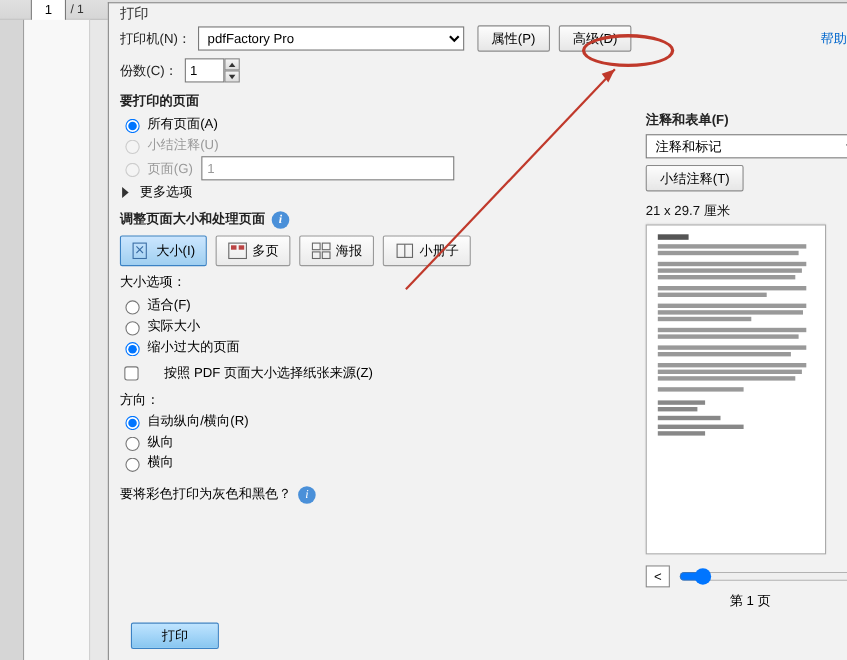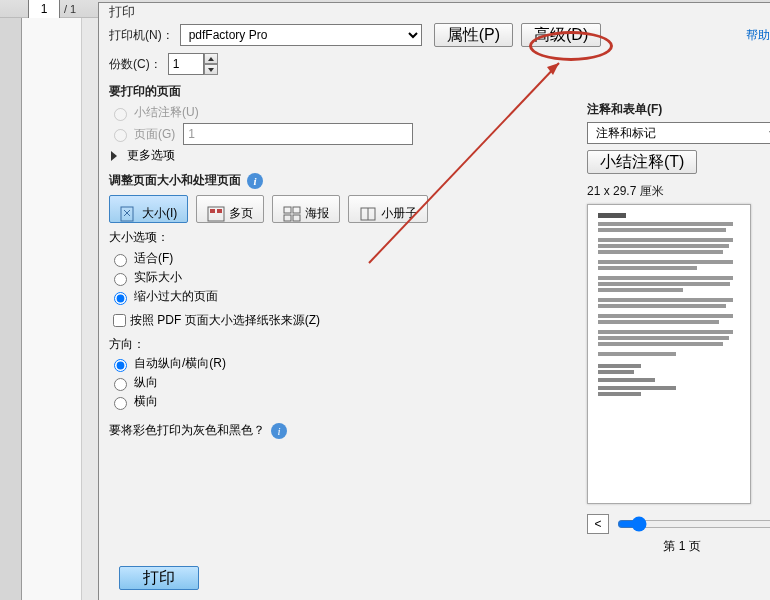--- a/index.html
+++ b/index.html
@@ -10,34 +10,34 @@
     .page-num span { font-size: 11px; color: #333; }
     .sidebar { position: absolute; top: 18px; left: 0; width: 22px; height: 582px; background: #d6d6d6; border-right: 1px solid #999; }
     .doc-bg { position: absolute; top: 18px; left: 22px; width: 60px; height: 582px; background: #f8f8f8; border-right: 1px solid #ccc; }
     .dlg { position: absolute; top: 2px; left: 98px; width: 672px; height: 598px; background: #f2f2f2; border-left: 1px solid #888; border-top: 1px solid #888; padding: 0; }
     .dlg-title { position: absolute; top: 0; left: 10px; font-size: 13px; color: #333; }
     .dlg-body { position: absolute; top: 20px; left: 10px; right: 0; bottom: 0; }
     .row { display: flex; align-items: center; margin-bottom: 6px; }
     .lbl { color: #222; margin-right: 6px; }
     select, input[type=text] { border: 1px solid #7a7a7a; background: #fff; height: 22px; font-size: 12px; padding: 0 4px; }
     .printer-select { width: 242px; background: linear-gradient(#fff,#fff); }
-    .btn { display: inline-flex; align-items: center; justify-content: center; height: 24px; padding: 0 12px; background: linear-gradient(#fdfdfd,#e6e6e6); border: 1px solid #8a8a8a; border-radius: 2px; cursor: pointer; font-size: 16px; }
+    .btn { display: inline-flex; align-items: center; justify-content: center; height: 24px; padding: 0 12px; background: linear-gradient(#fdfdfd,#e6e6e6); border: 1px solid #8a8a8a; border-radius: 2px; cursor: pointer; font-size: 12px; }
     .btn-highlight { background: linear-gradient(#bfe4ff,#88c6f0); border: 1px solid #3b82c4; }
     .annotation-oval { position: absolute; border: 3px solid #c0392b; border-radius: 50%; pointer-events: none; }
     .annotation-arrow { position: absolute; pointer-events: none; }
     .sec-title { font-weight: bold; color: #222; margin-top: 8px; margin-bottom: 4px; }
     .radio-row { display: flex; align-items: center; gap: 4px; margin: 2px 0; }
     .radio-row.disabled { color: #999; }
     .tri { display: inline-block; border-left: 5px solid transparent; border-right: 5px solid transparent; border-top: 6px solid #333; transform: rotate(-90deg); margin-right: 4px; }
     .info-icon { display: inline-flex; width: 16px; height: 16px; border-radius: 50%; background: #4a90d9; color: #fff; font-style: italic; font-family: serif; font-size: 11px; align-items: center; justify-content: center; margin-left: 6px; }
     .mode-btns { display: flex; gap: 8px; margin: 6px 0; }
-    .mode-btn { display: flex; align-items: flex-end; gap: 4px; height: 28px; padding: 0 10px; border: 1px solid #999; border-radius: 2px; background: linear-gradient(#fdfdfd,#eaeaea); cursor: pointer; }
+    .mode-btn { display: flex; align-items: center; gap: 4px; height: 28px; padding: 0 10px; border: 1px solid #999; border-radius: 2px; background: linear-gradient(#fdfdfd,#eaeaea); cursor: pointer; }
     .mode-btn.selected { background: linear-gradient(#cbe6ff,#a0cff0); border-color: #3b82c4; }
     .mode-icon { width: 18px; height: 16px; display: inline-block; }
-    .chk-row { display: flex; align-items: center; gap: 1px; margin: 6px 0; }
+    .chk-row { display: flex; align-items: center; gap: 20px; margin: 6px 0; }
     .preview-area { position: absolute; top: 78px; left: 478px; width: 190px; }
     .preview-size { font-size: 12px; margin-bottom: 4px; color: #111; }
     .preview-box { width: 164px; height: 300px; background: #fff; border: 1px solid #aaa; box-shadow: 0 0 2px #bbb; padding: 8px 10px; font-size: 4.5px; line-height: 8px; color: #444; overflow: hidden; }
     .slider-row { display: flex; align-items: center; gap: 6px; margin-top: 10px; }
     .slider-btn { width: 22px; height: 20px; border: 1px solid #888; background: #fff; display: flex; align-items: center; justify-content: center; }
     input[type=range] { flex: 1; }
     .page-indicator { text-align: center; margin-top: 4px; font-size: 12px; }
     .bottom-row { position: absolute; bottom: 10px; left: 10px; right: 10px; display: flex; justify-content: space-between; align-items: flex-end; }
     .help-link { position: absolute; top: 24px; right: 0; color: #0066cc; cursor: pointer; }
     .spinner { display: inline-flex; align-items: center; }
@@ -84,20 +84,24 @@
               <span class="arrow-up"></span>
             </div>
           <div>
               <span class="arrow-down"></span>
             </div>
         </span>
       </span>
     </div>
 
     <div class="sec-title">要打印的页面</div>
+    <label class="radio-row">
+      <input type="radio" name="pg" checked="" style="">
+      <span>所有页面(A)</span>
+    </label>
     <label class="radio-row disabled">
       <input type="radio" name="pg" disabled="" style="">
       <span>小结注释(U)</span>
     </label>
     <label class="radio-row disabled">
       <input type="radio" name="pg" disabled="" style="">
       <span>页面(G)</span>
       <input type="text" style="width: 230px; margin-left: 4px; color: rgb(153, 153, 153);" disabled="" value="1">
     </label>
     <div class="radio-row">

